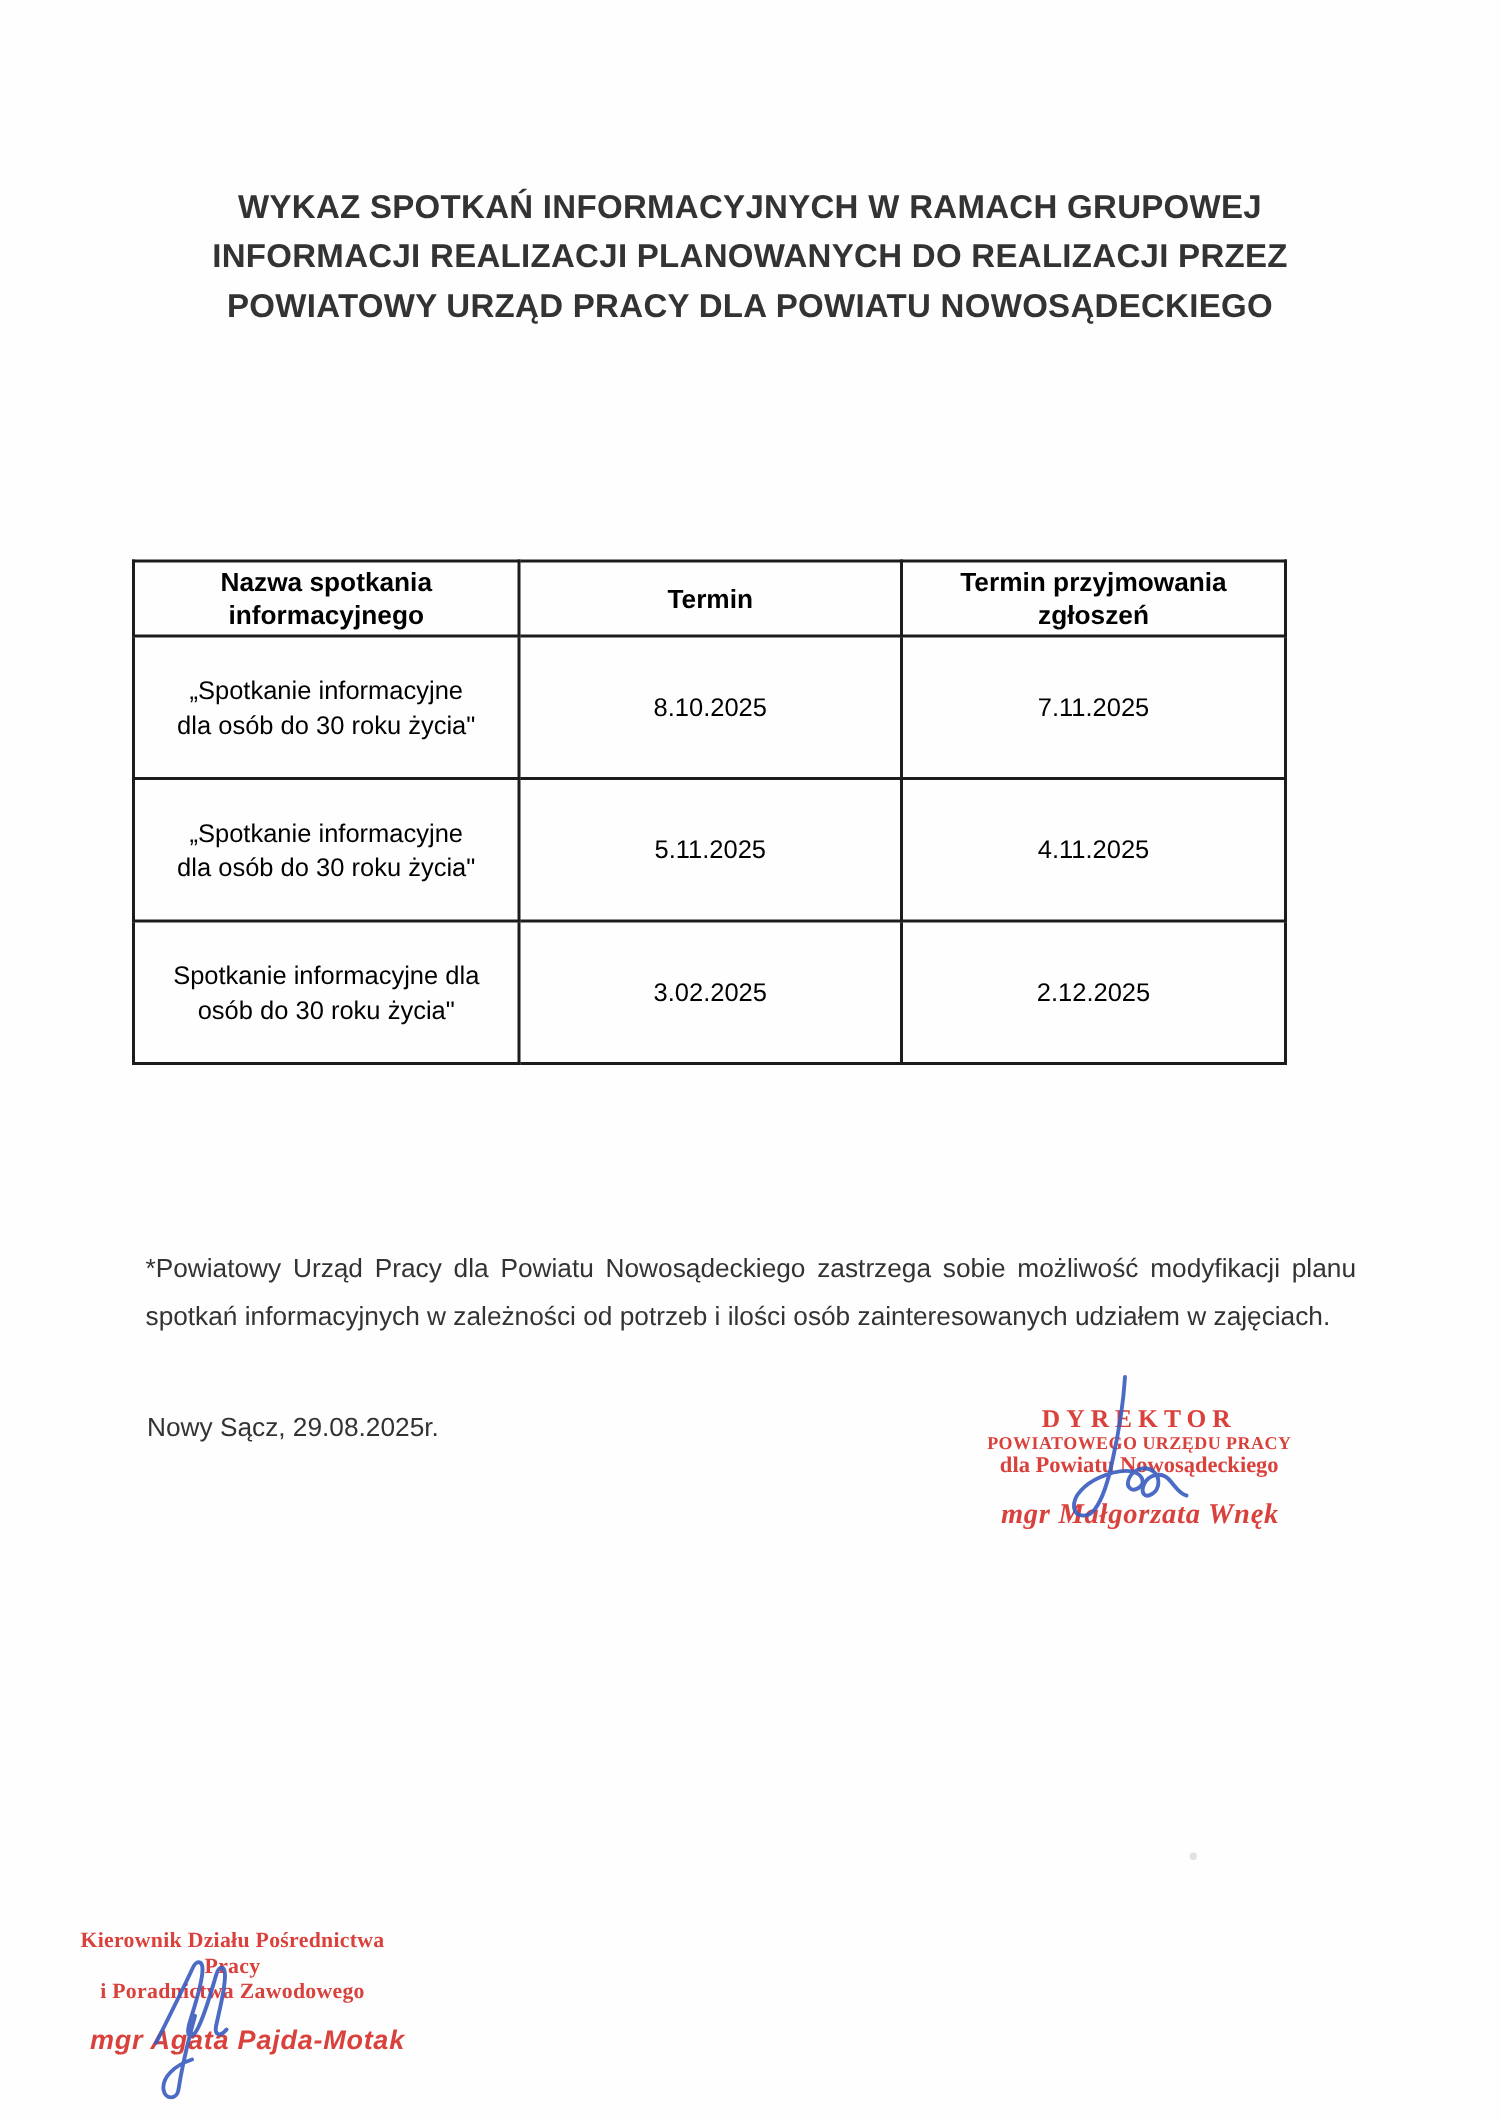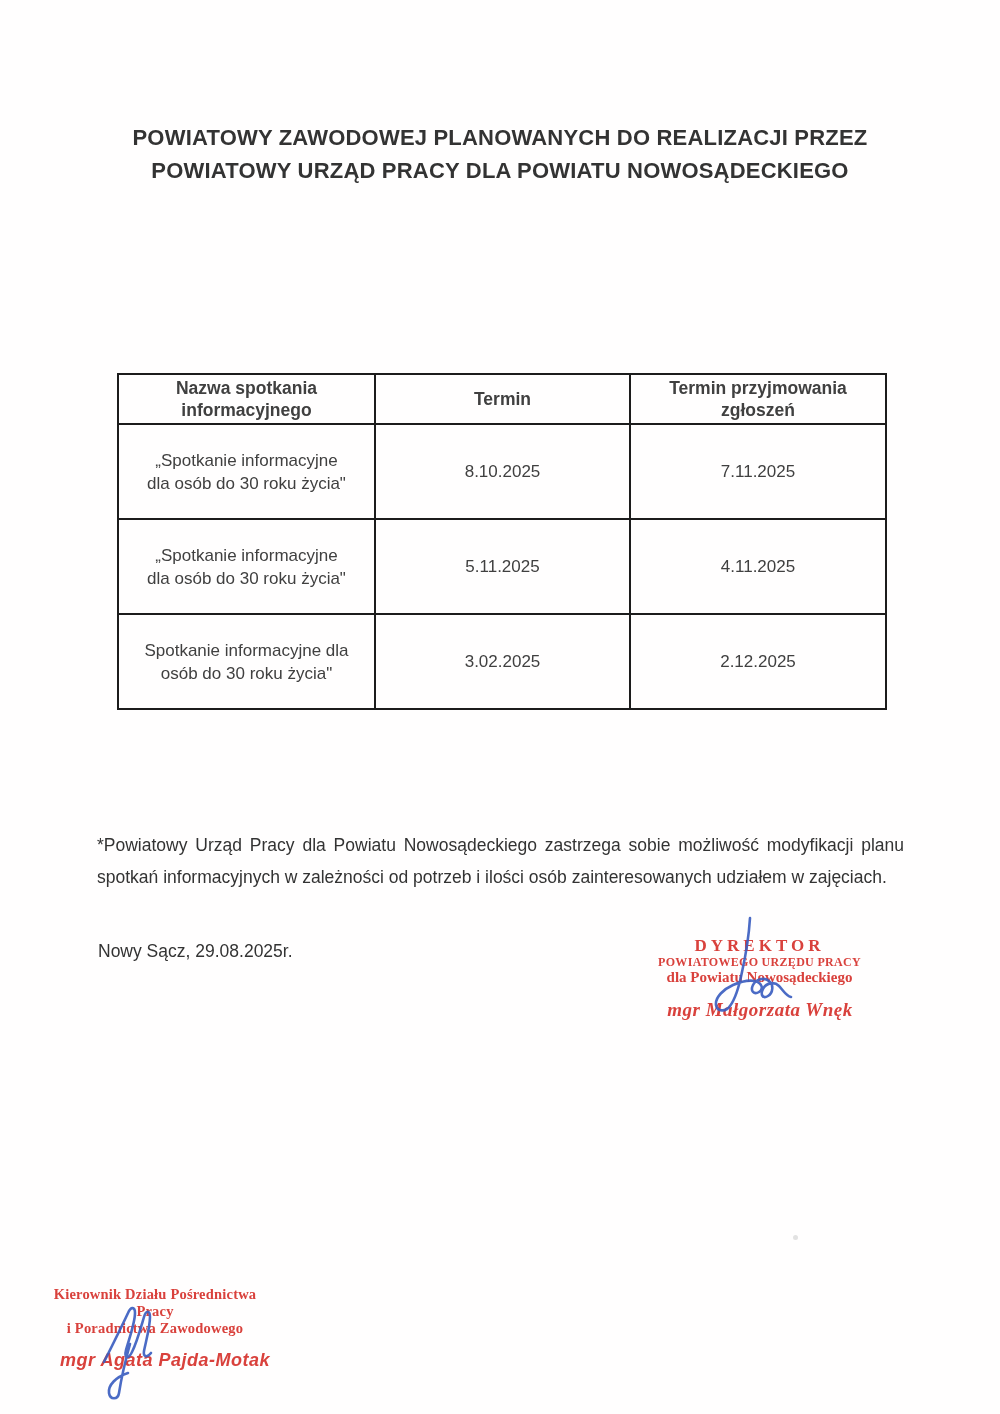--- a/index.html
+++ b/index.html
@@ -21,22 +21,21 @@
   .doc-title{
     position:absolute;top:121px;left:0;width:1000px;
     text-align:center;font-weight:bold;font-size:22px;line-height:33px;
     letter-spacing:0.2px;color:#333;
   }
 
   
   table.meetings{
     position:absolute;left:88px;top:373px;width:768px;
     border-collapse:collapse;table-layout:fixed;
-    color:#404040;
-    margin-left:29px;
+    color:#000000;
   }
   table.meetings th, table.meetings td{
     border:2px solid var(--table-border);
     text-align:center;vertical-align:middle;
   }
   table.meetings th{
     height:48px;font-size:17.5px;font-weight:bold;line-height:22px;
     padding:2px 24px;
   }
   table.meetings td{
@@ -93,21 +92,22 @@
   
   .speck{position:absolute;left:793px;top:1235px;width:5px;height:5px;
     background:#cfcfcf;border-radius:50%;opacity:0.6;}
 </style>
 </head>
 <body>
 
 <div class="page">
 
   <div class="doc-title">
-    <div>POWIATOWY ZAWODOWEJ PLANOWANYCH DO REALIZACJI PRZEZ</div>
+    <div>WYKAZ SPOTKAŃ INFORMACYJNYCH W RAMACH GRUPOWEJ</div>
+    <div>INFORMACJI REALIZACJI PLANOWANYCH DO REALIZACJI PRZEZ</div>
     <div>POWIATOWY URZĄD PRACY DLA POWIATU NOWOSĄDECKIEGO</div>
   </div>
 
   <table class="meetings">
     <colgroup>
         <col class="c1">
         <col class="c2">
         <col class="c3">
       </colgroup>
     <thead>

